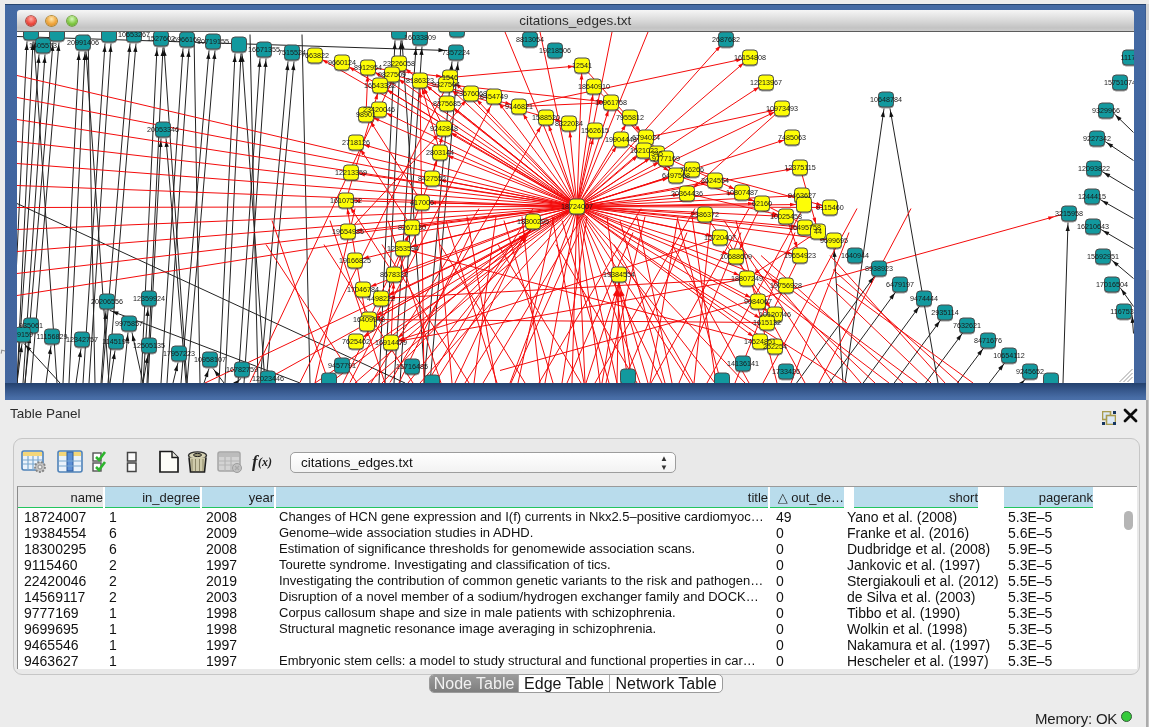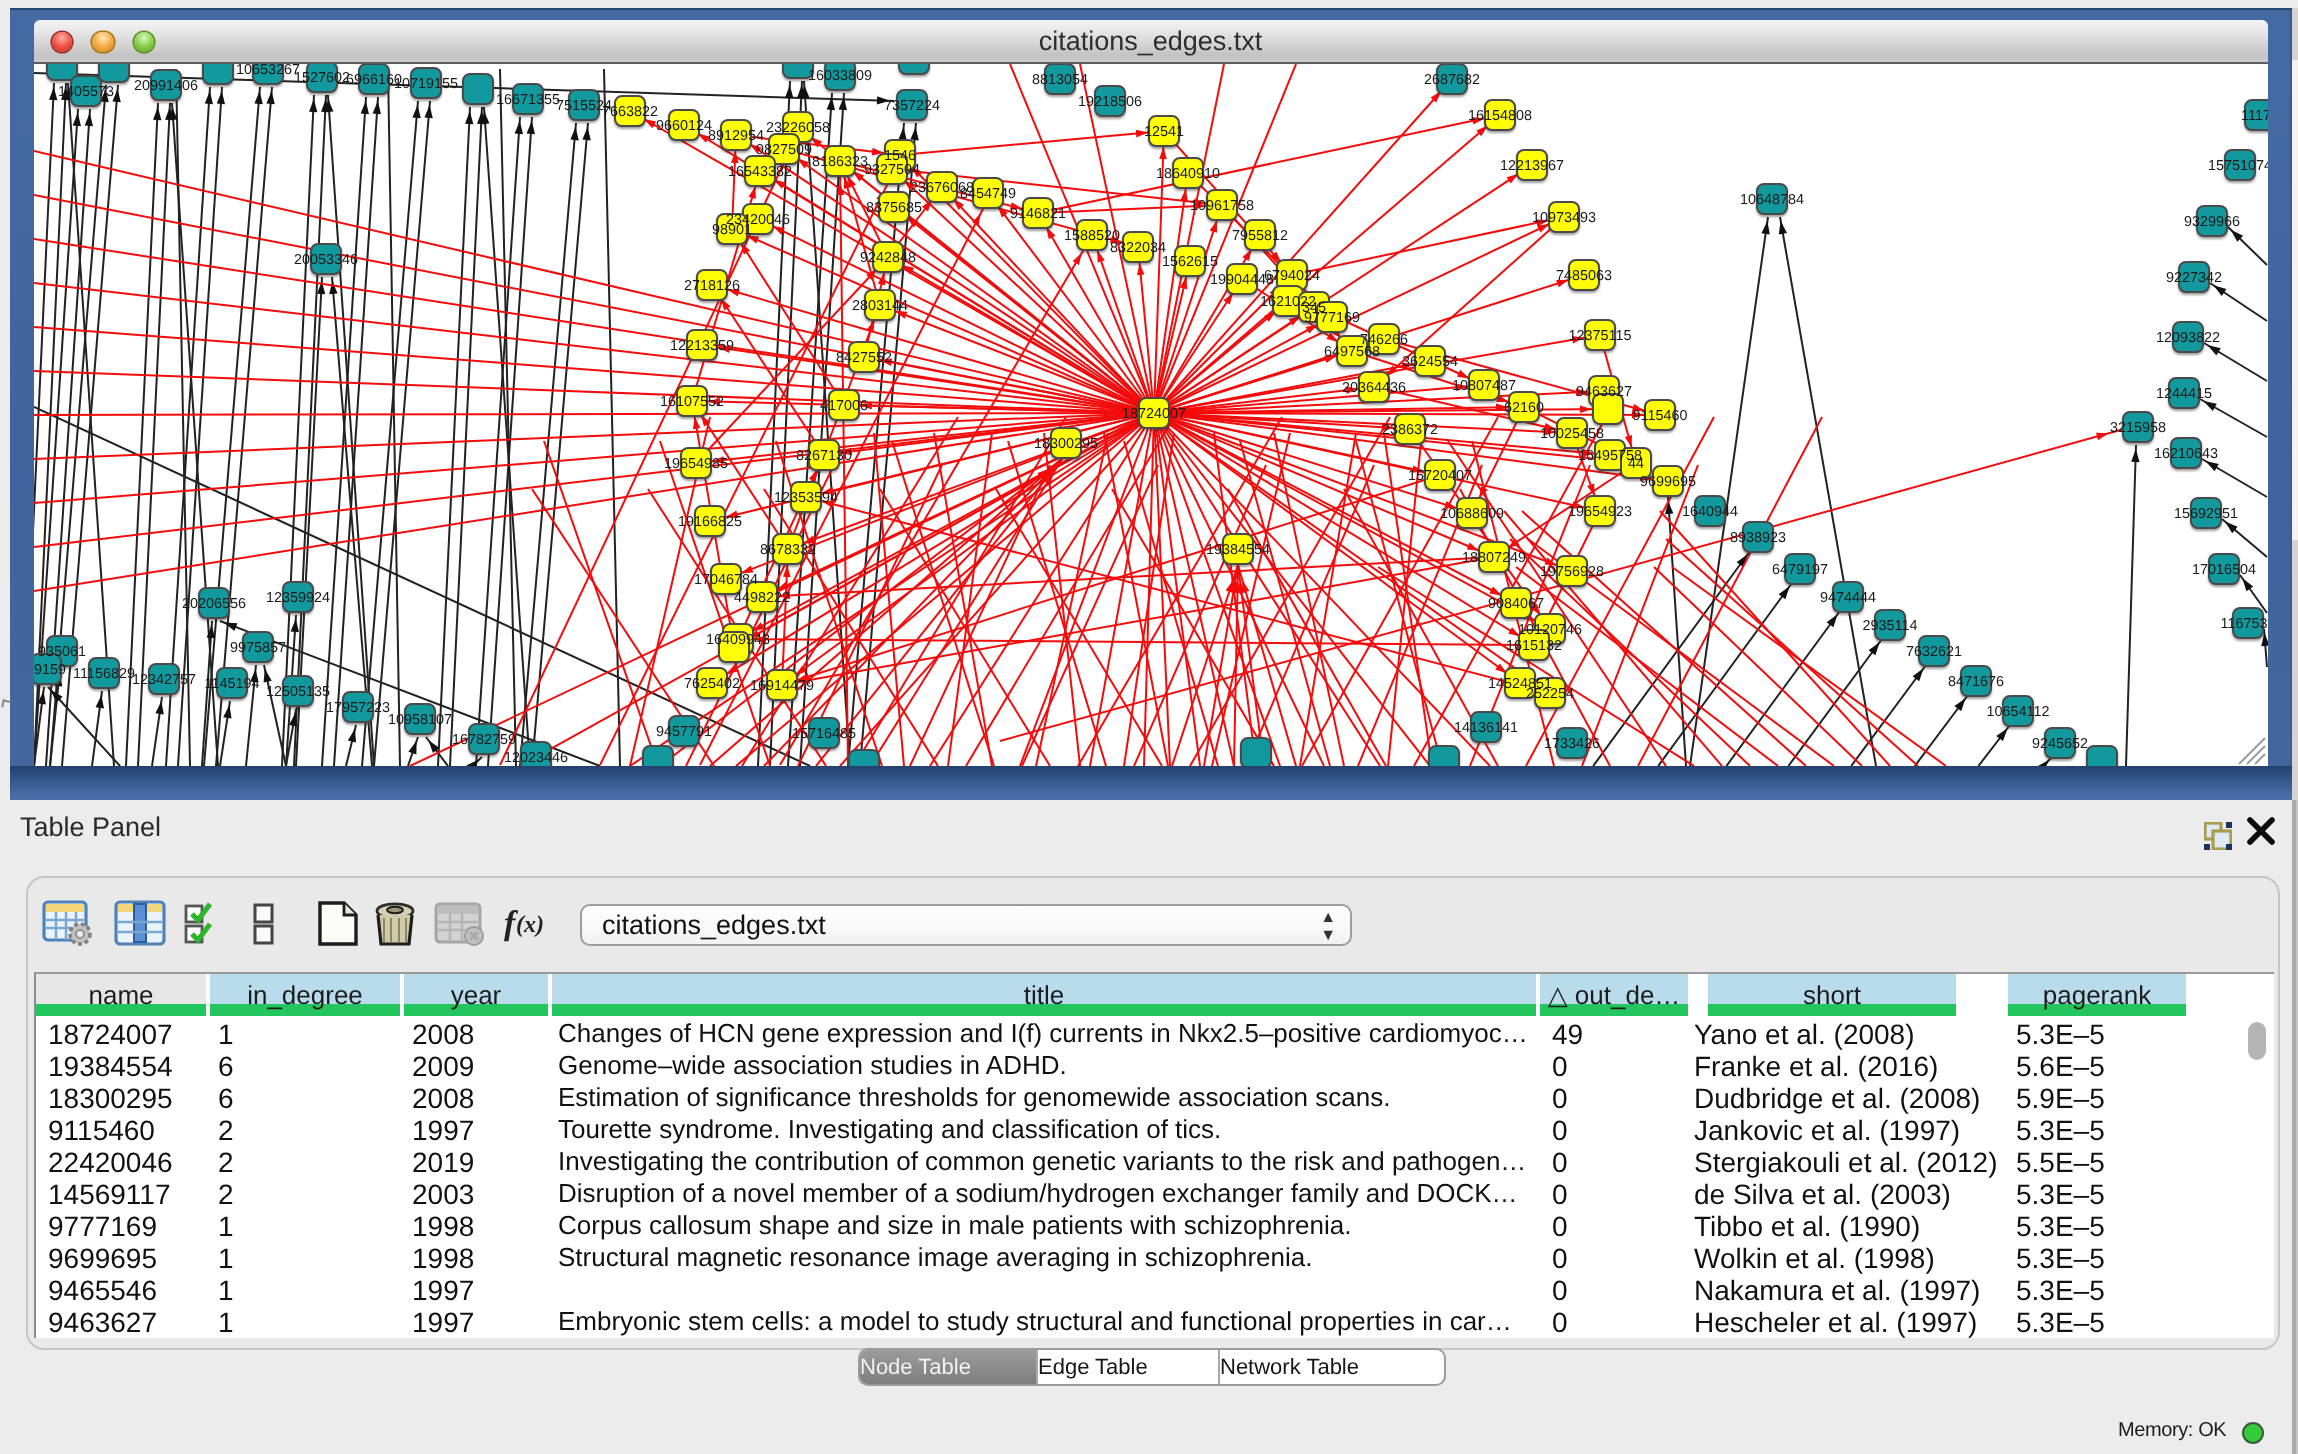--- a/index.html
+++ b/index.html
@@ -36,34 +36,34 @@
 #toolbar{position:absolute;left:0;top:0;width:100%;height:46px}
 #toolbar svg{position:absolute;top:11px}
 #combo{position:absolute;left:276px;top:13px;width:386px;height:21px;
   background:linear-gradient(180deg,#ffffff,#f2f2f2);border:1px solid #9d9d9d;
   border-radius:5px;font-size:13.5px;color:#111;line-height:19px;padding-left:10px}
 #combo .arr{position:absolute;right:7px;top:1px;font-size:8px;color:#333;line-height:9px}
 
 #tbl{position:absolute;left:3px;top:47px;width:1120px;height:183px;background:#fff;
   border-left:1px solid #8a8a8a;border-top:1px solid #9a9a9a}
 .th{position:absolute;top:0;height:21px;background:#b9dcec;font-size:13px;
-  color:#1d1d1d;text-align:center;line-height:21px;border-bottom:6px solid #22c55e}
+  color:#1d1d1d;text-align:right;line-height:21px;border-bottom:1px solid #22c55e}
 .tr{position:relative;height:16px;font-size:14px;color:#111;white-space:nowrap}
 .tr span{position:absolute;top:0;line-height:16px}
 #rowsbox{position:absolute;left:0;top:22px;width:1120px;height:161px;overflow:hidden}
 #vsb{position:absolute;left:1106px;top:24px;width:9px;height:19px;background:#b5b5b5;border-radius:5px}
 
 .c0{left:6px}.c1{left:91px}.c2{left:188px}.c3{left:261px;width:496px;overflow:hidden;font-size:13px}.c4{left:758px}.c5{left:829px}.c6{left:990px}
 
 #tabs{position:absolute;left:429px;top:274px;height:19px;display:flex;
   border:1px solid #9b9b9b;border-radius:5px;overflow:hidden;background:#fff}
-#tabs .tab{font-size:11px;color:#161616;line-height:18px;text-align:left;border-right:1px solid #a8a8a8}
+#tabs .tab{font-size:16px;color:#161616;line-height:18px;text-align:center;border-right:1px solid #a8a8a8}
 #tabs .tab.sel{background:linear-gradient(180deg,#9b9b9b,#7e7e7e);color:#f2f2f2}
 #tabs .tab:last-child{border-right:none}
-#mem{position:absolute;left:1059px;top:310px;font-size:10px;letter-spacing:-0.2px;color:#1d1d1d}
+#mem{position:absolute;left:1035px;top:310px;font-size:15px;letter-spacing:-0.2px;color:#1d1d1d}
 #memdot{position:absolute;left:1121px;top:310.5px;width:11px;height:11px;border-radius:50%;
   background:#35cb3b;border:1px solid #365b39}
 </style></head><body>
 <div id="stage">
   <div id="frame">
     <div id="botborder"></div>
     <div id="canvas">
         <svg width="1116.5" height="351" viewBox="17 31.5 1116.5 351" style="position:absolute;left:0;top:0">
 <g stroke="#222" stroke-width="1">
 <line x1="11" y1="382.5" x2="27" y2="41"></line>

